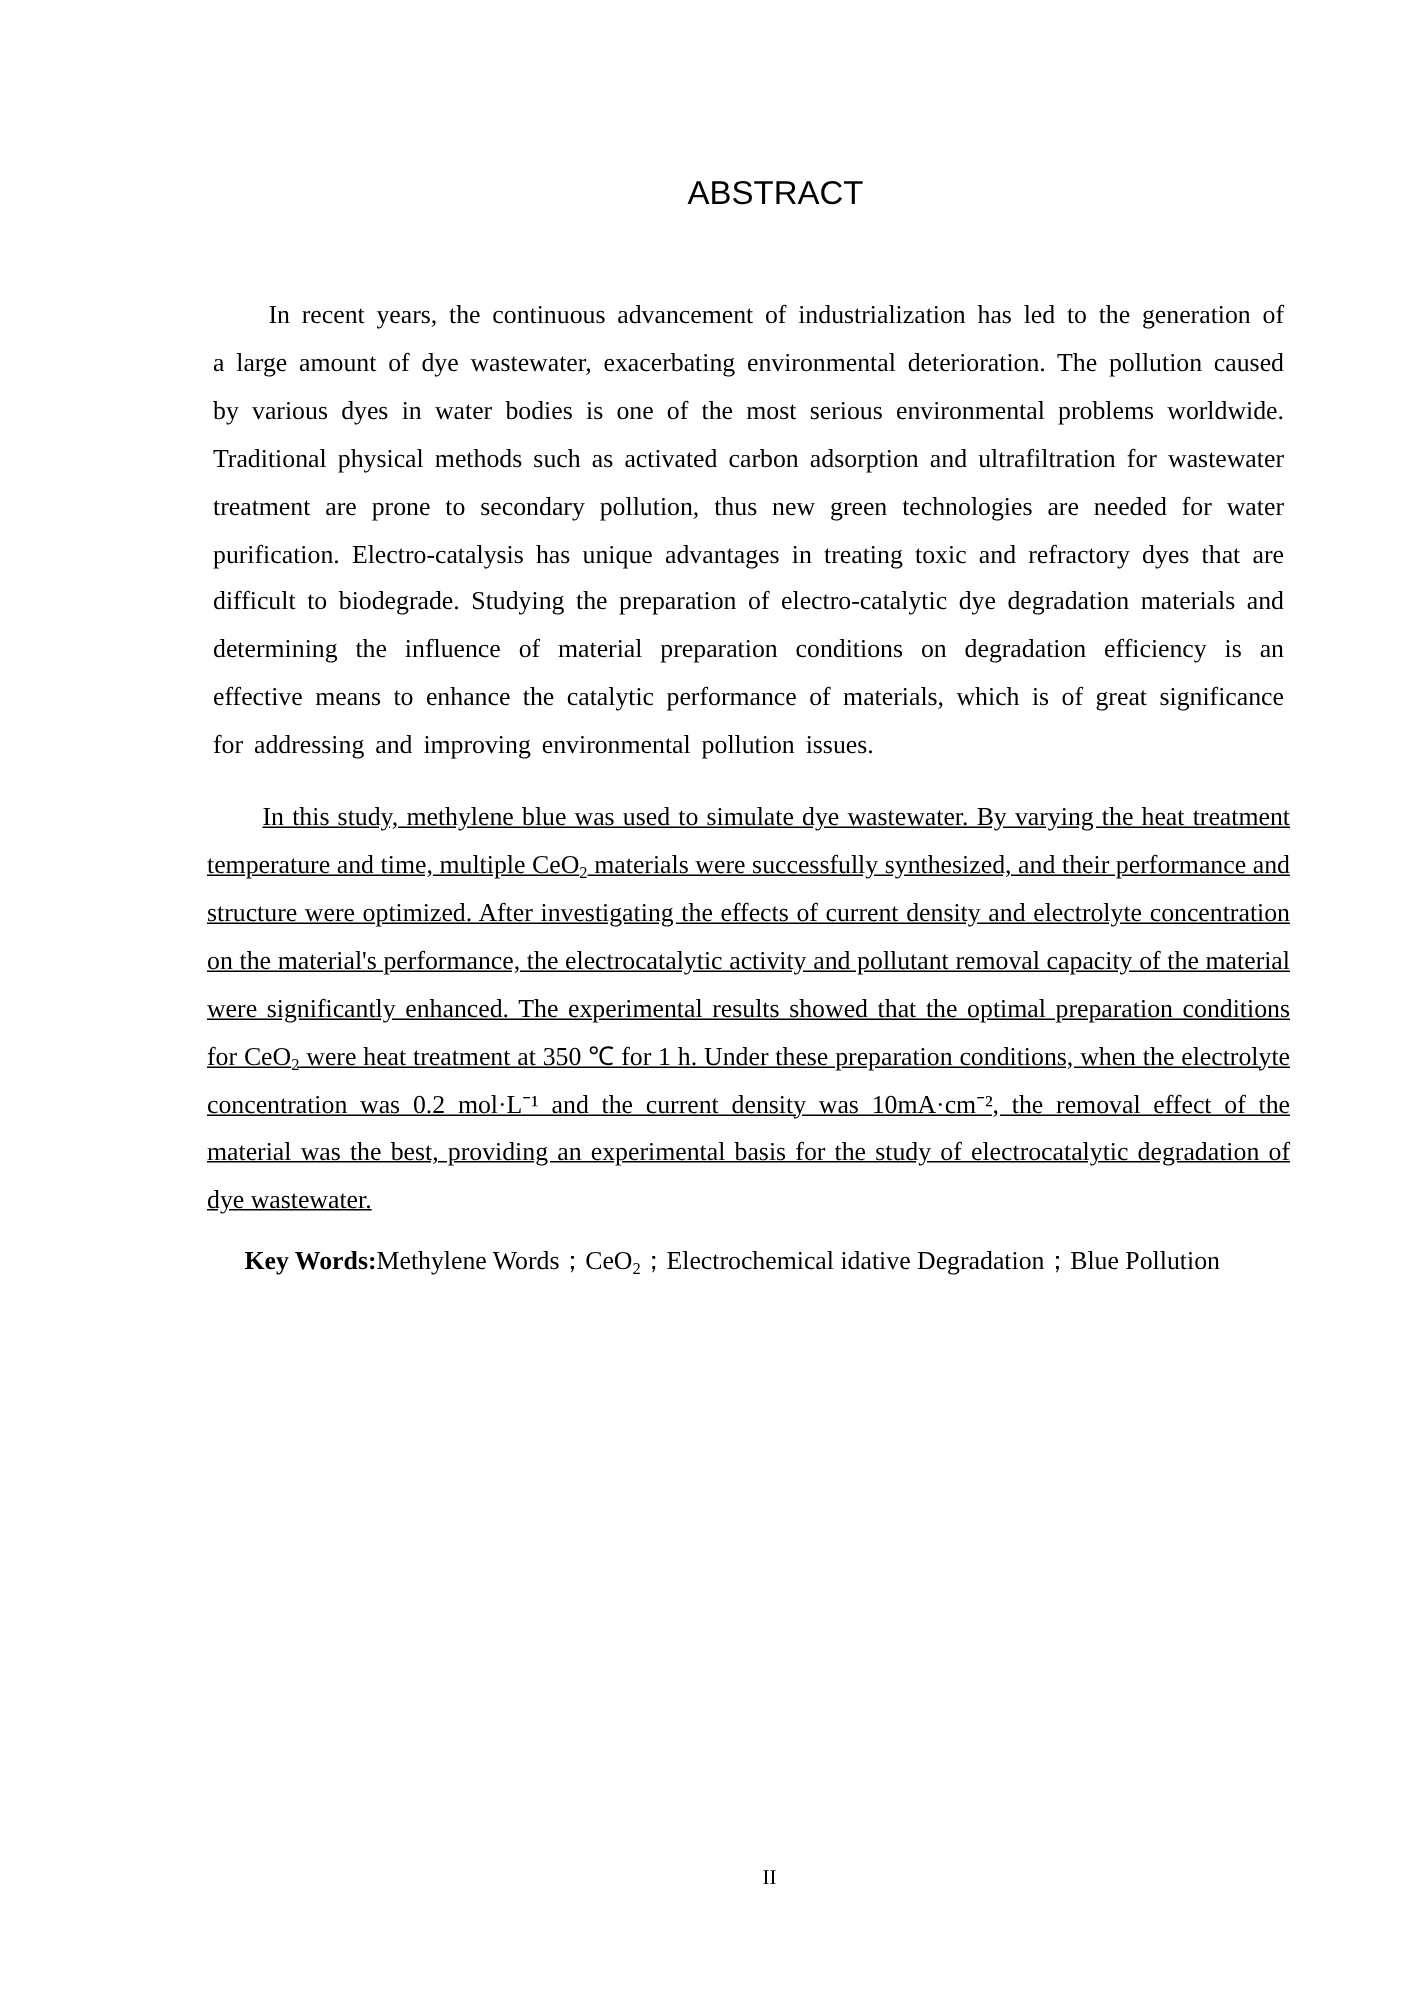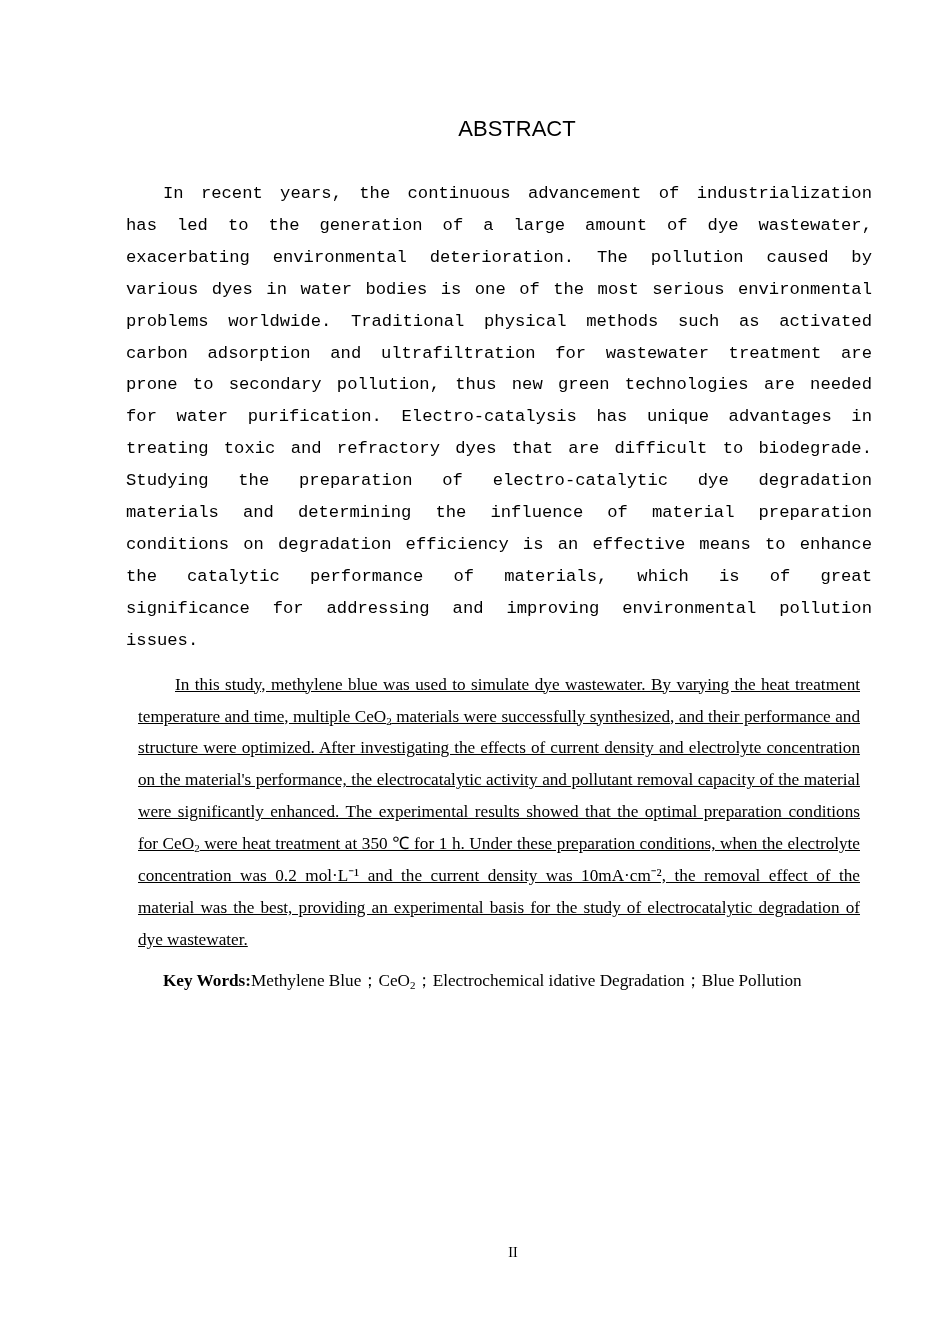--- a/index.html
+++ b/index.html
@@ -6,36 +6,36 @@
   body { width: 950px; height: 1344px; position: relative; overflow: hidden; color: #000; }
   .page { position: absolute; left: 12px; top: 0; width: 950px; height: 1344px; }
   .title {
     position: absolute; top: 116px; left: 0; width: 1010px; text-align: center;
     font-family: "Liberation Sans", sans-serif; font-size: 22px; letter-spacing: 0px;
   }
   .body-text {
     position: absolute; left: 114px; top: 178px; width: 746px;
     font-family: "Liberation Serif", serif; font-size: 17.2px; line-height: 31.9px;
   }
-  .p1 { text-align: justify; text-indent: 37px; margin: 0; word-spacing: 3px; font-family: Liberation Mono, monospace; }
+  .p1 { text-align: justify; text-indent: 37px; margin: 16px; word-spacing: 3px; }
   .p2 { text-align: justify; text-indent: 37px; margin: 12px; text-decoration: underline; }
   .kw { margin: 0; text-indent: 37px; line-height: 26px; }
   .kw b { font-weight: bold; font-family: Liberation Serif, serif; }
   sub { font-size: 11px; vertical-align: -3px; line-height: 0; }
   .pagenum {
     position: absolute; top: 1245px; left: 0; width: 1002px; text-align: center;
     font-family: "Liberation Serif", serif; font-size: 14px;
   }
 </style>
 </head>
 <body>
 
 <div class="page">
   <div class="title">ABSTRACT</div>
 
   <div class="body-text">
     <p class="p1">In recent years, the continuous advancement of industrialization has led to the generation of a large amount of dye wastewater, exacerbating environmental deterioration. The pollution caused by various dyes in water bodies is one of the most serious environmental problems worldwide. Traditional physical methods such as activated carbon adsorption and ultrafiltration for wastewater treatment are prone to secondary pollution, thus new green technologies are needed for water purification. Electro-catalysis has unique advantages in treating toxic and refractory dyes that are difficult to biodegrade. Studying the preparation of electro-catalytic dye degradation materials and determining the influence of material preparation conditions on degradation efficiency is an effective means to enhance the catalytic performance of materials, which is of great significance for addressing and improving environmental pollution issues.</p>
     <p class="p2"><span>In this study, methylene blue was used to simulate dye wastewater. By varying the heat treatment temperature and time, multiple CeO</span><sub>2</sub><span> materials were successfully synthesized, and their performance and structure were optimized. After investigating the effects of current density and electrolyte concentration on the material's performance, the electrocatalytic activity and pollutant removal capacity of the material were significantly enhanced. The experimental results showed that the optimal preparation conditions for CeO</span><sub>2</sub><span> were heat treatment at 350 ℃  for 1 h. Under these preparation conditions, when the electrolyte concentration was 0.2  mol·L⁻¹ and the current density was 10mA·cm⁻², the removal effect of the material was the best, providing an experimental basis for the study of electrocatalytic degradation of dye wastewater.</span></p>
-    <p class="kw"><b>Key Words:</b><span>Methylene Blue；CeO</span><sub>2</sub><span>；Electrochemical idative Degradation；Blue Pollution</span></p>
+    <p class="kw"><b>Key Words:</b><span>Methylene Words；CeO</span><sub>2</sub><span>；Electrochemical idative Degradation；Blue Pollution</span></p>
   </div>
 
   <div class="pagenum">II</div>
 </div>
 
 </body></html>

